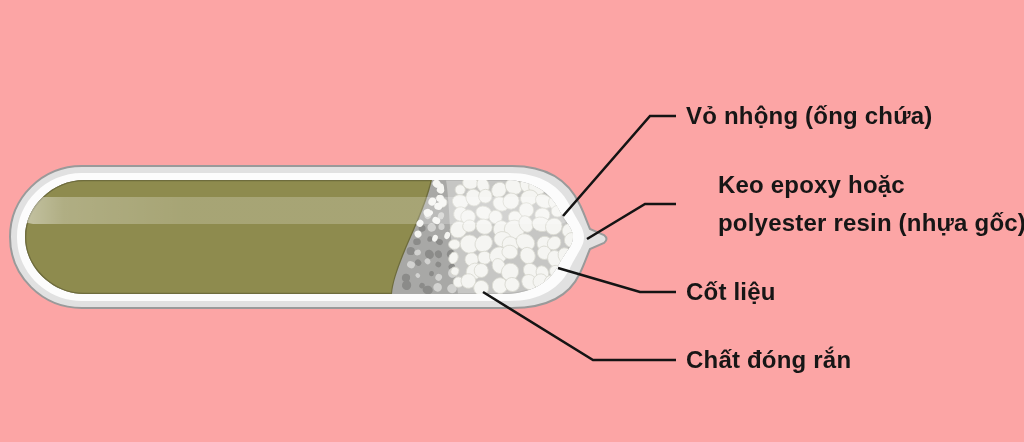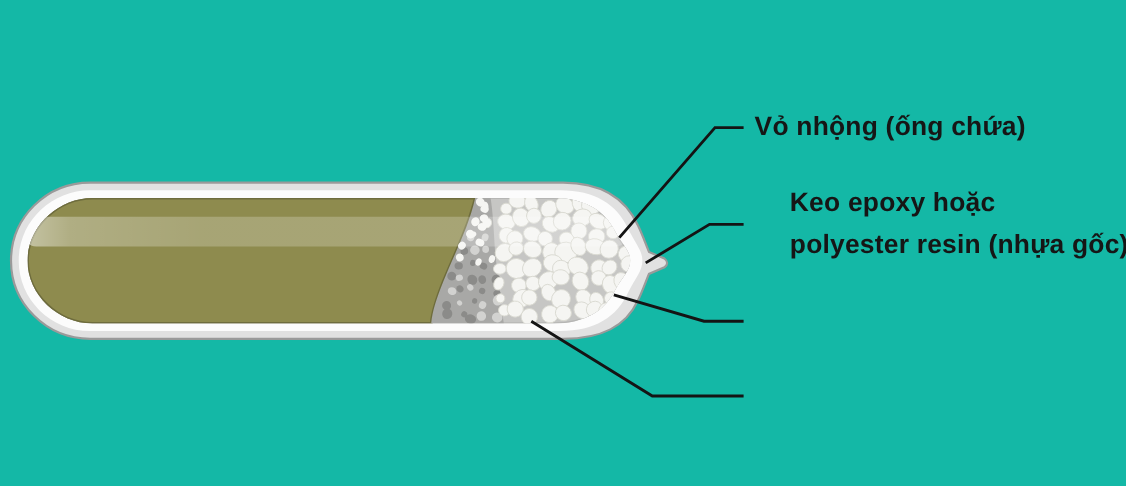--- a/index.html
+++ b/index.html
@@ -1,19 +1,19 @@
 <!DOCTYPE html>
 <html><head>
 <meta charset="utf-8">
 <style>
   html,body{margin:0;padding:0;background:#ffffff;}
   #stage{
     position:relative;
     width:1024px;height:442px;
-    background:#14b8a6;
+    background:#fca5a5;
     overflow:hidden;
     font-family:"Liberation Sans","DejaVu Sans",sans-serif;
   }
   #capsule-svg{position:absolute;left:0;top:0;}
   .label{
     position:absolute;
     font-size:24px;
     font-weight:600;
     color:#161616;
     line-height:28px;
@@ -198,14 +198,16 @@
     </g>
   </svg>
 
   <div class="label" id="label-shell" style="left: 686px; top: 102px; color: rgb(22, 22, 22);">Vỏ nhộng (ống chứa)</div>
 
   <div class="label" id="label-resin" style="left: 686px; top: 166px; color: rgb(22, 22, 22);">
     <span class="line">Keo epoxy hoặc</span>
     <span class="line">polyester resin (nhựa gốc)</span>
   </div>
 
-
+  <div class="label" id="label-aggregate" style="left: 686px; top: 278px; color: rgb(22, 22, 22);">Cốt liệu</div>
+
+  <div class="label" id="label-hardener" style="left: 686px; top: 346px; color: rgb(22, 22, 22);">Chất đóng rắn</div>
 </div>
 
 </body></html>

